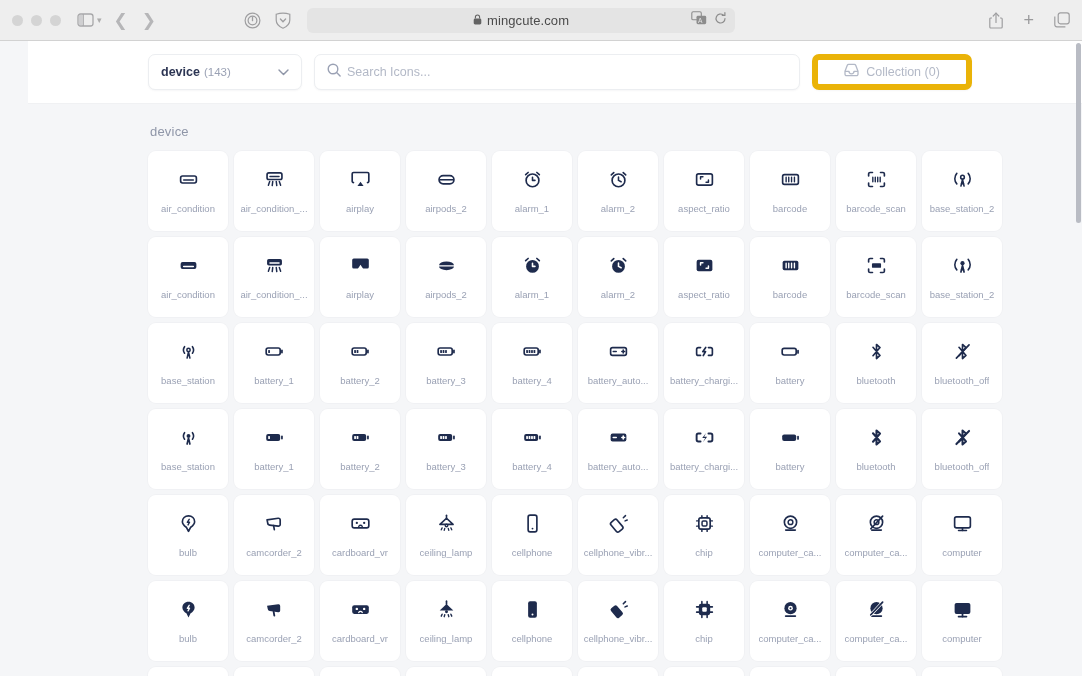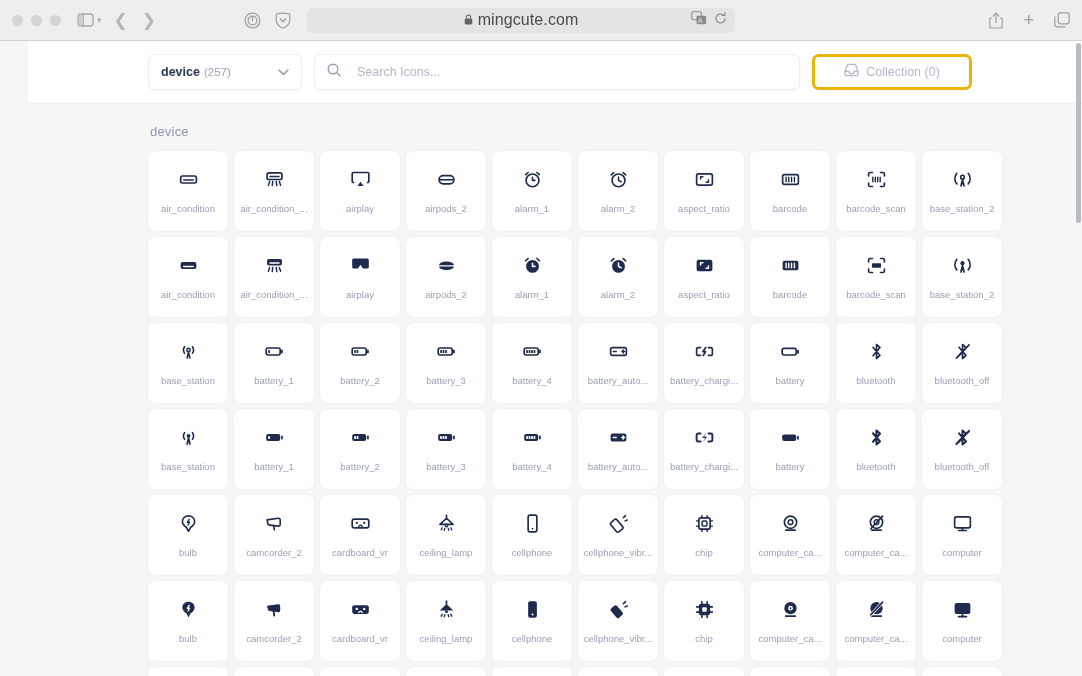--- a/index.html
+++ b/index.html
@@ -44,21 +44,21 @@
     border-radius: 6px;
     display: flex; align-items: center;
     position: relative;
   }
   .url-center {
     position: absolute; left: 0; right: 0;
     display: flex; align-items: center; justify-content: center;
     gap: 5px;
     pointer-events: none;
   }
-  .url-text { font-size: 16px; color: #4b4b4b; letter-spacing: .1px; }
+  .url-text { font-size: 13px; color: #4b4b4b; letter-spacing: .1px; }
   .url-right { margin-left: auto; display: flex; align-items: center; gap: 7px; padding-right: 8px; }
 
   .tb-right { margin-left: auto; display: flex; align-items: center; gap: 20px; }
   .plus { font-size: 18px; color: #9a9a9c; font-weight: 300; line-height: 1; }
 
   
   .page { flex: 1; background: #f5f6f8; position: relative; overflow: hidden; padding-left: 28px; }
 
   .topbar {
     height: 63px;
@@ -80,34 +80,34 @@
   .select-label { font-size: 12.5px; font-weight: bold; color: #2c3553; }
   .select-count { font-size: 11.5px; color: #9aa1b4; margin-left: 4px; }
   .select-chev { margin-left: auto; color: #8f96a8; font-size: 10px; }
 
   .search-box {
     flex: 1; height: 36px;
     background: #ffffff;
     border: 1px solid #eceef1;
     border-radius: 7px;
     display: flex; align-items: center;
-    padding: 0 12px; gap: 16px;
+    padding: 0 12px; gap: 6px;
     box-shadow: 0 1px 2px rgba(16,24,40,.04);
   }
   .search-input {
     border: none; outline: none; background: transparent;
     font-family: "Liberation Sans", sans-serif;
     font-size: 12.5px; color: #404a63; width: 100%;
   }
   .search-input::placeholder { color: #b3b9c7; }
 
   .collection-box {
     width: 160px; height: 36px;
     background: #ffffff;
-    border: 3px solid #eab308;
+    border: 6px solid #eab308;
     border-radius: 7px;
     display: flex; align-items: center; justify-content: center;
     gap: 7px;
     box-shadow: 0 1px 2px rgba(16,24,40,.04);
   }
   .collection-label { font-size: 12.5px; color: #b3b9c7; }
 
   .content { padding: 0 110px 0 120px; }
   .cat-title {
     font-size: 13px; color: #8f96a8;
@@ -236,21 +236,21 @@
         </svg>
       </span>
     </div>
   </div>
 
   <div class="page">
 
     <div class="topbar">
       <div class="select-box">
         <span class="select-label">device</span>
-        <span class="select-count">(257)</span>
+        <span class="select-count">(143)</span>
         <span class="select-chev">
           <svg width="11" height="7" viewBox="0 0 11 7" fill="none">
             <path d="M1 1 L5.5 5.6 L10 1" stroke="#8f96a8" stroke-width="1.4" fill="none" stroke-linecap="round" stroke-linejoin="round"></path>
           </svg>
         </span>
       </div>
 
       <div class="search-box">
         <span>
           <svg width="14" height="14" viewBox="0 0 14 14" fill="none">

